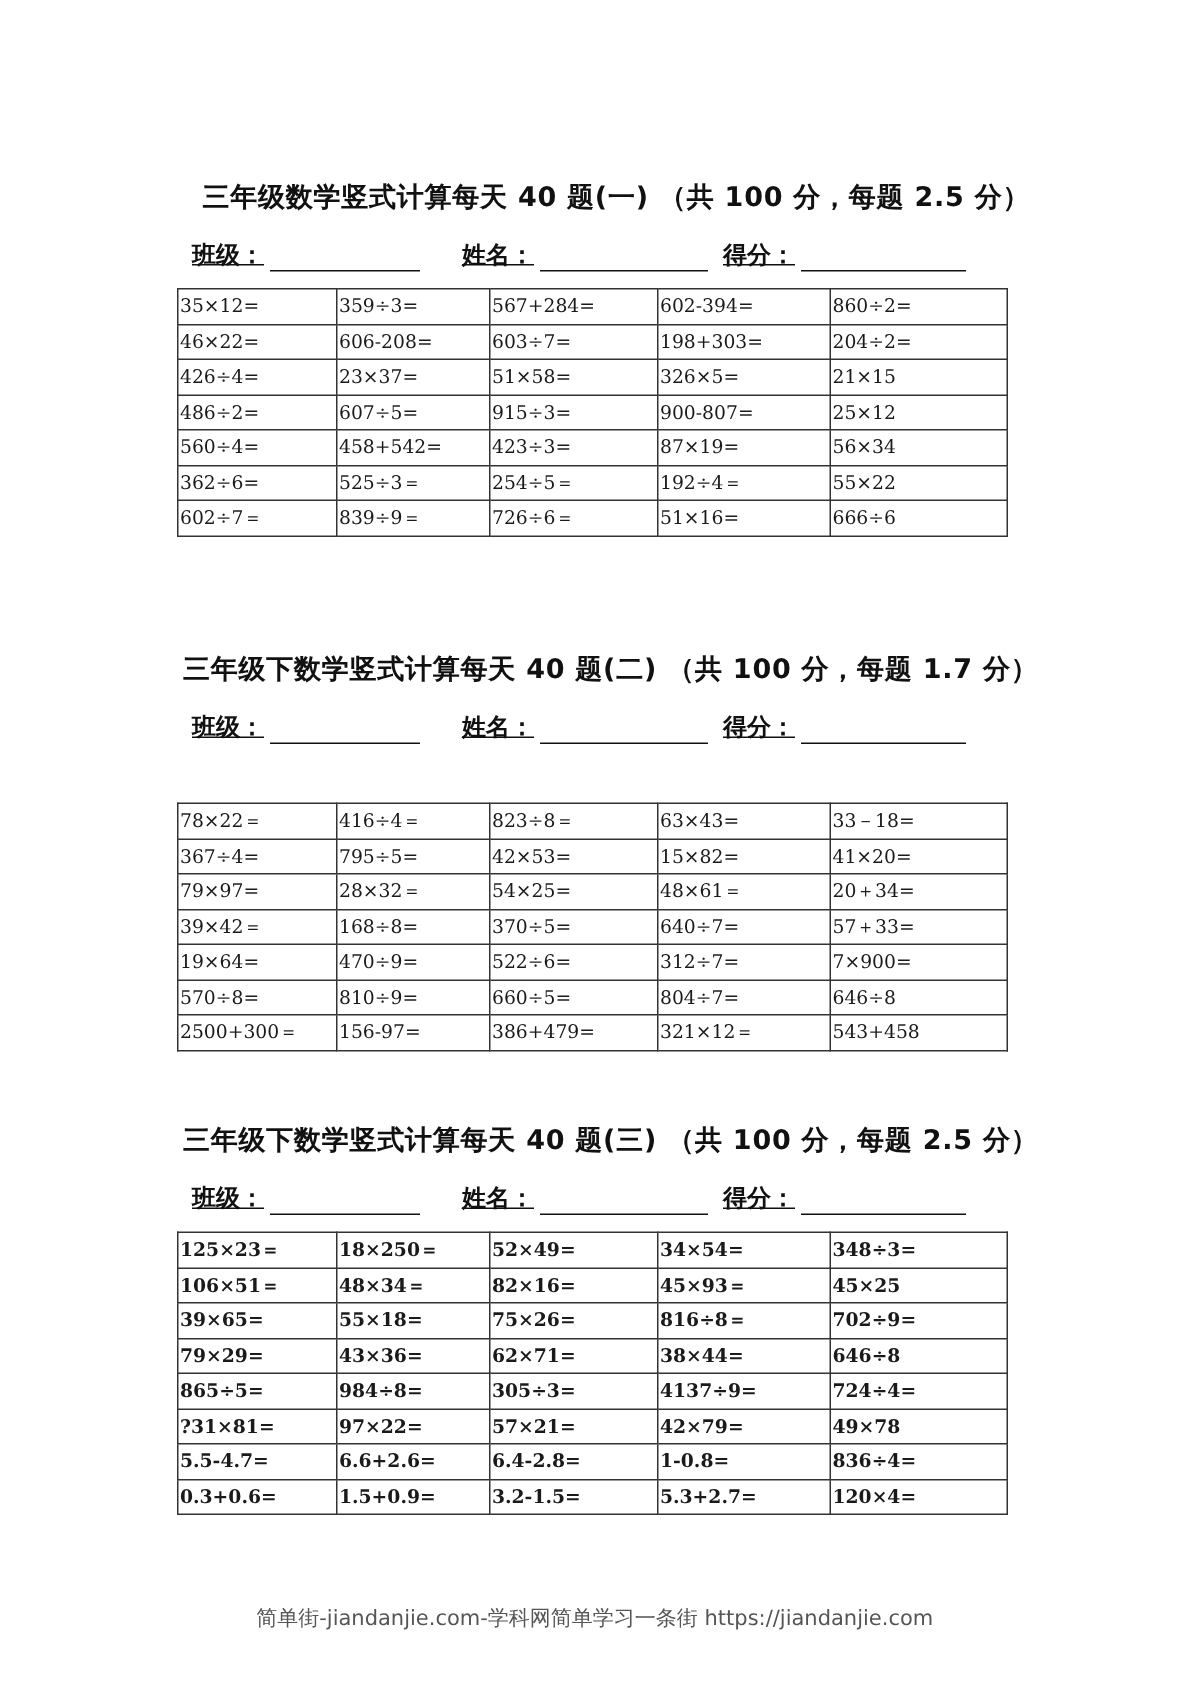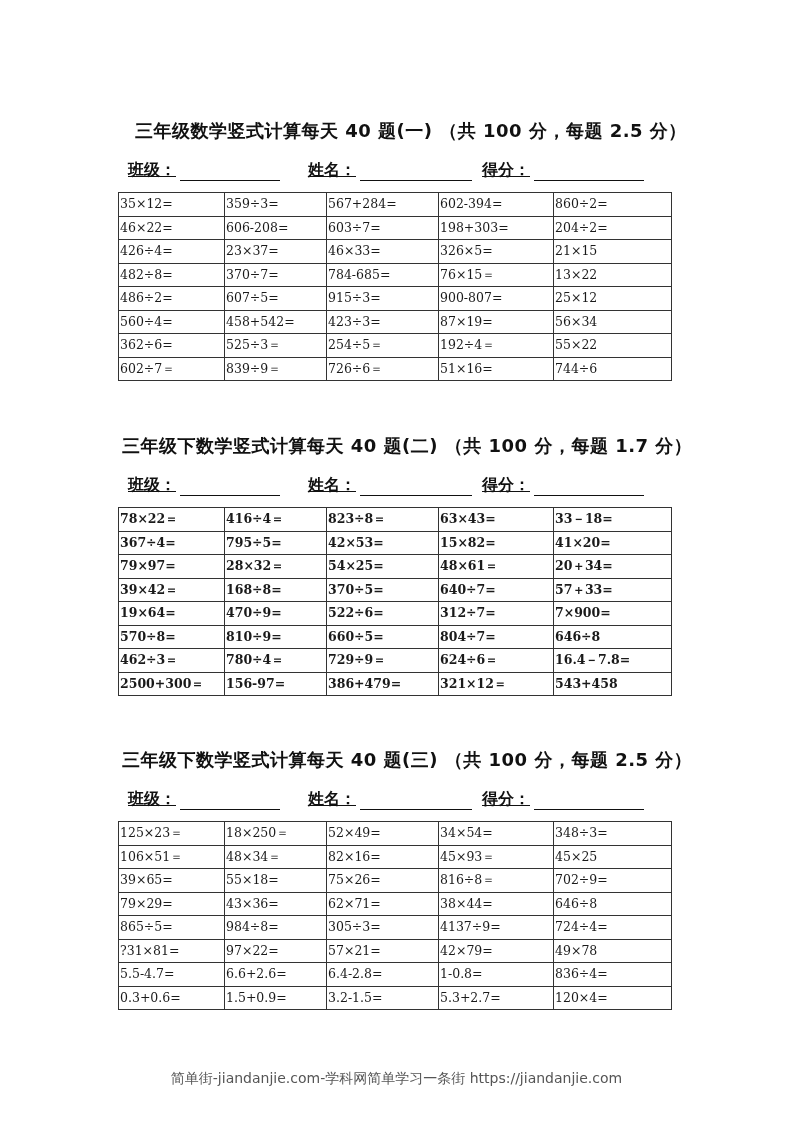--- a/index.html
+++ b/index.html
@@ -69,30 +69,23 @@
       <tr>
           <td>46×22=</td>
           <td>606-208=</td>
           <td>603÷7=</td>
           <td>198+303=</td>
           <td>204÷2=</td>
         </tr>
       <tr>
           <td>426÷4=</td>
           <td>23×37=</td>
-          <td>46×33=</td>
+          <td>51×58=</td>
           <td>326×5=</td>
           <td>21×15</td>
-        </tr>
-      <tr>
-          <td>482÷8=</td>
-          <td>370÷7=</td>
-          <td>784-685=</td>
-          <td>76×15＝</td>
-          <td>13×22</td>
         </tr>
       <tr>
           <td>486÷2=</td>
           <td>607÷5=</td>
           <td>915÷3=</td>
           <td>900-807=</td>
           <td>25×12</td>
         </tr>
       <tr>
           <td>560÷4=</td>
@@ -106,37 +99,37 @@
           <td>525÷3＝</td>
           <td>254÷5＝</td>
           <td>192÷4＝</td>
           <td>55×22</td>
         </tr>
       <tr>
           <td>602÷7＝</td>
           <td>839÷9＝</td>
           <td>726÷6＝</td>
           <td>51×16=</td>
-          <td>744÷6</td>
+          <td>666÷6</td>
         </tr>
     </tbody>
   </table>
 </div>
 
 <div class="section">
   <div class="title" style="left:122px; top:434px;">三年级下数学竖式计算每天 40 题(二) （共 100 分，每题 1.7 分）</div>
   <div class="info-row" style="left:128px; top:475px;">
     <span class="info-label">班级：</span>
     <span class="blank" style="width:100px;"></span>
     <span class="info-label" style="margin-left:28px;">姓名：</span>
     <span class="blank" style="width:112px;"></span>
     <span class="info-label" style="margin-left:10px;">得分：</span>
     <span class="blank" style="width:110px;"></span>
   </div>
-  <table class="grid" style="top:507px;font-weight:bold;">
+  <table class="grid" style="top:535px;">
     <colgroup>
         <col style="width:106px">
         <col style="width:102px">
         <col style="width:112px">
         <col style="width:115px">
         <col style="width:118px">
       </colgroup>
     <tbody>
       <tr>
           <td>78×22＝</td>
@@ -172,27 +165,20 @@
           <td>522÷6=</td>
           <td>312÷7=</td>
           <td>7×900=</td>
         </tr>
       <tr>
           <td>570÷8=</td>
           <td>810÷9=</td>
           <td>660÷5=</td>
           <td>804÷7=</td>
           <td>646÷8</td>
-        </tr>
-      <tr>
-          <td>462÷3＝</td>
-          <td>780÷4＝</td>
-          <td>729÷9＝</td>
-          <td>624÷6＝</td>
-          <td>16.4－7.8=</td>
         </tr>
       <tr>
           <td>2500+300＝</td>
           <td>156-97=</td>
           <td>386+479=</td>
           <td>321×12＝</td>
           <td>543+458</td>
         </tr>
     </tbody>
   </table>
@@ -201,21 +187,21 @@
 <div class="section">
   <div class="title" style="left:122px; top:748px;">三年级下数学竖式计算每天 40 题(三) （共 100 分，每题 2.5 分）</div>
   <div class="info-row" style="left:128px; top:789px;">
     <span class="info-label">班级：</span>
     <span class="blank" style="width:100px;"></span>
     <span class="info-label" style="margin-left:28px;">姓名：</span>
     <span class="blank" style="width:112px;"></span>
     <span class="info-label" style="margin-left:10px;">得分：</span>
     <span class="blank" style="width:110px;"></span>
   </div>
-  <table class="grid" style="top:821px;">
+  <table class="grid" style="top:821px;font-weight:bold;">
     <colgroup>
         <col style="width:106px">
         <col style="width:102px">
         <col style="width:112px">
         <col style="width:115px">
         <col style="width:118px">
       </colgroup>
     <tbody>
       <tr>
           <td>125×23＝</td>

